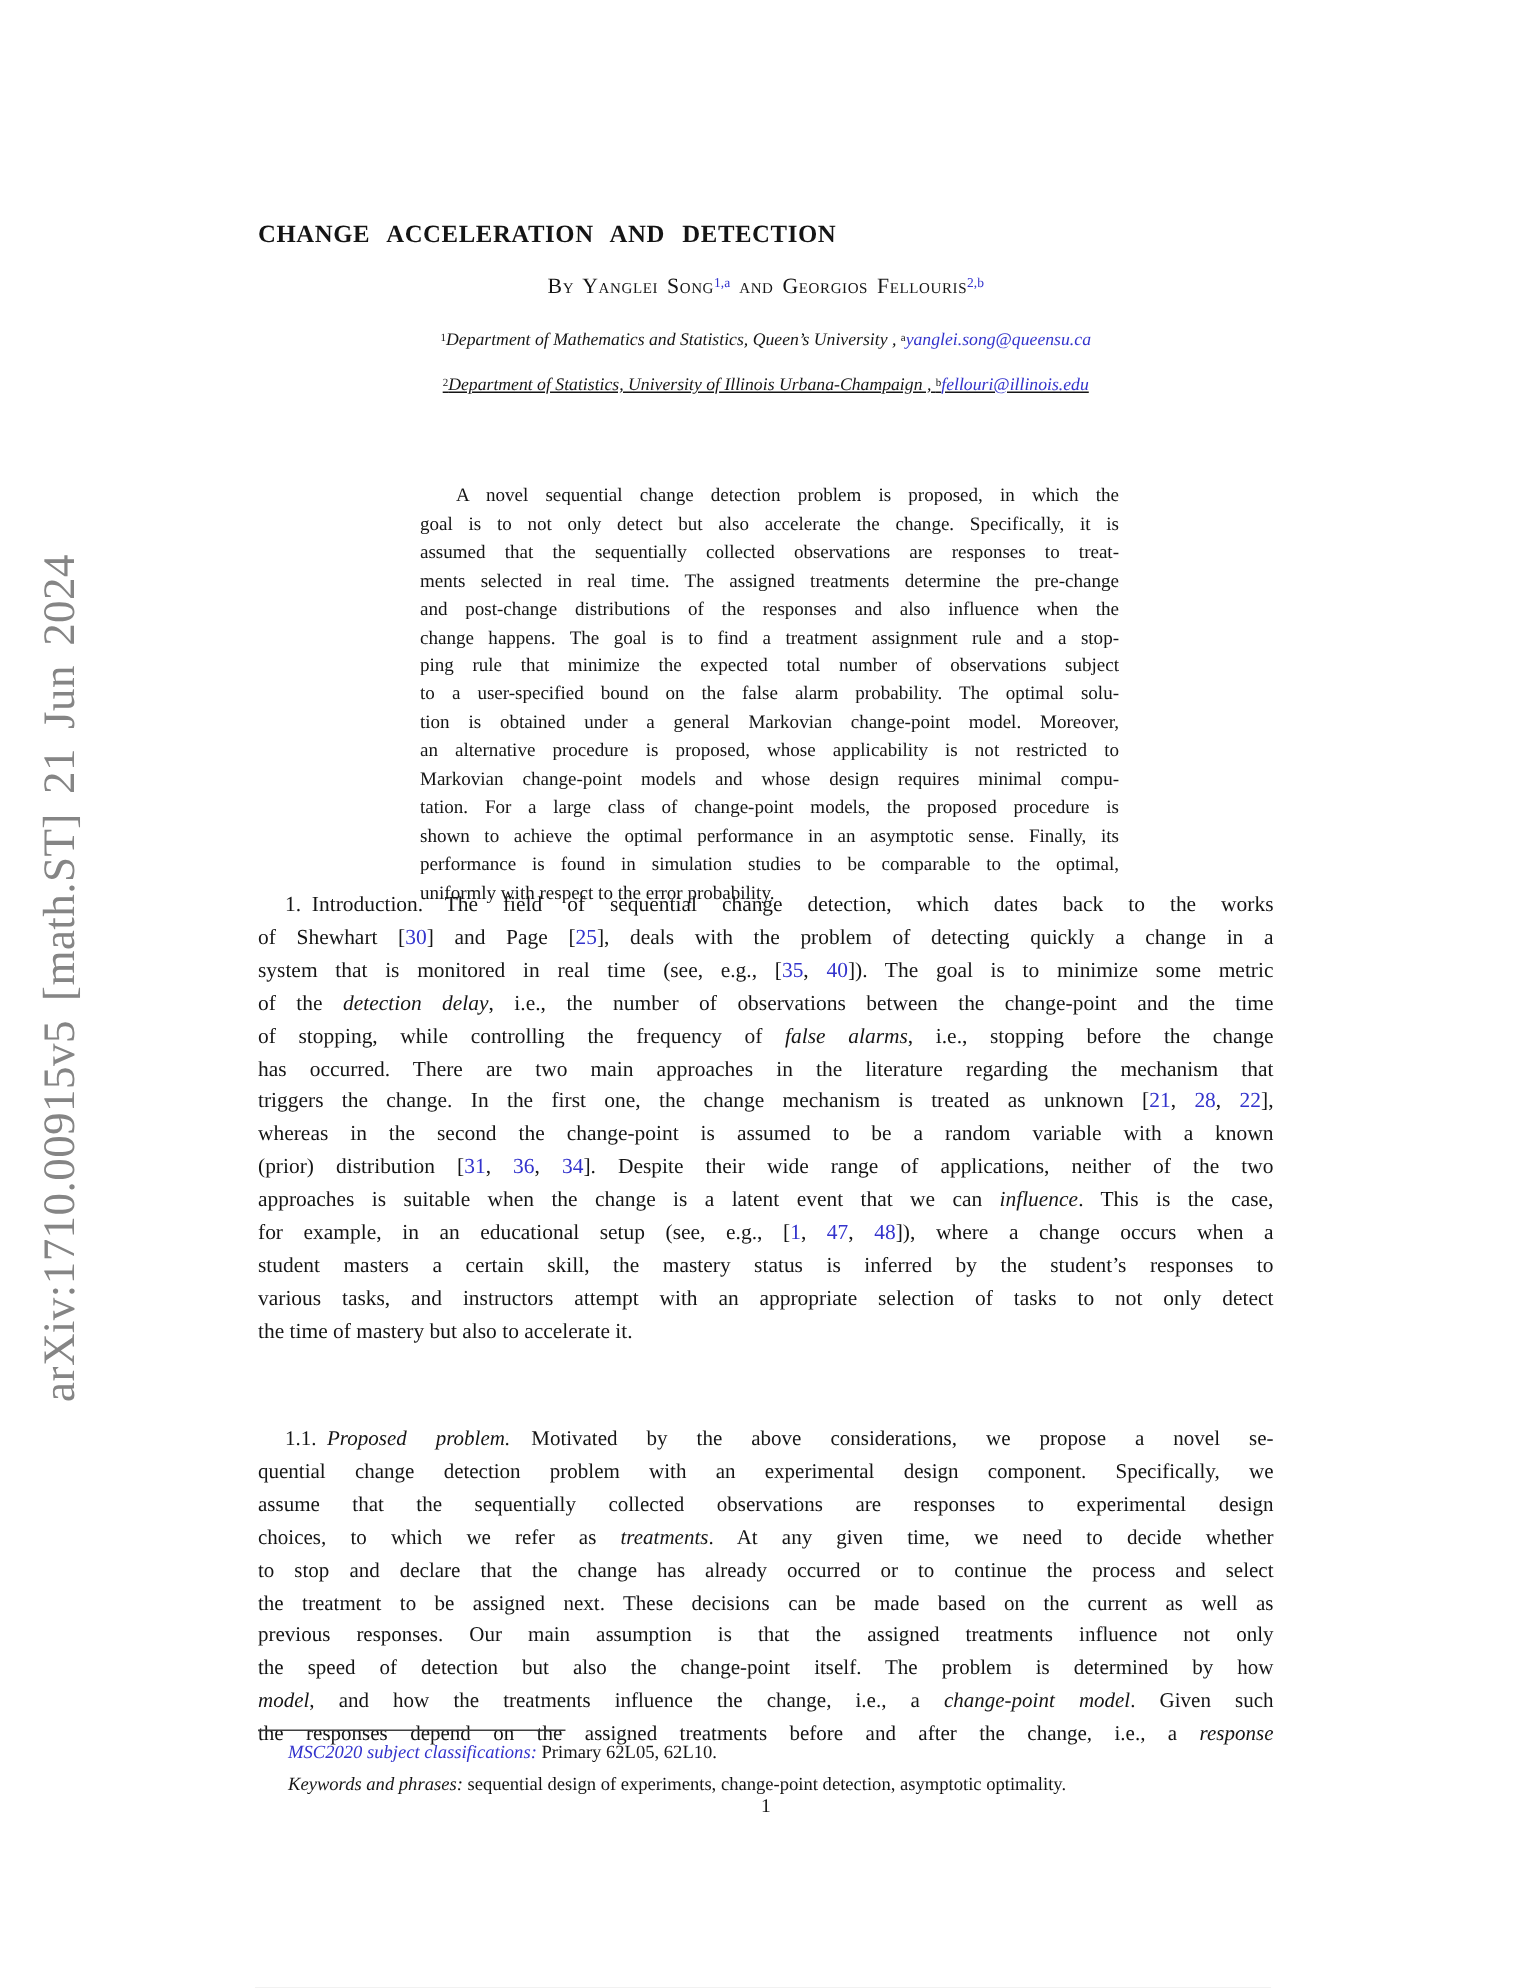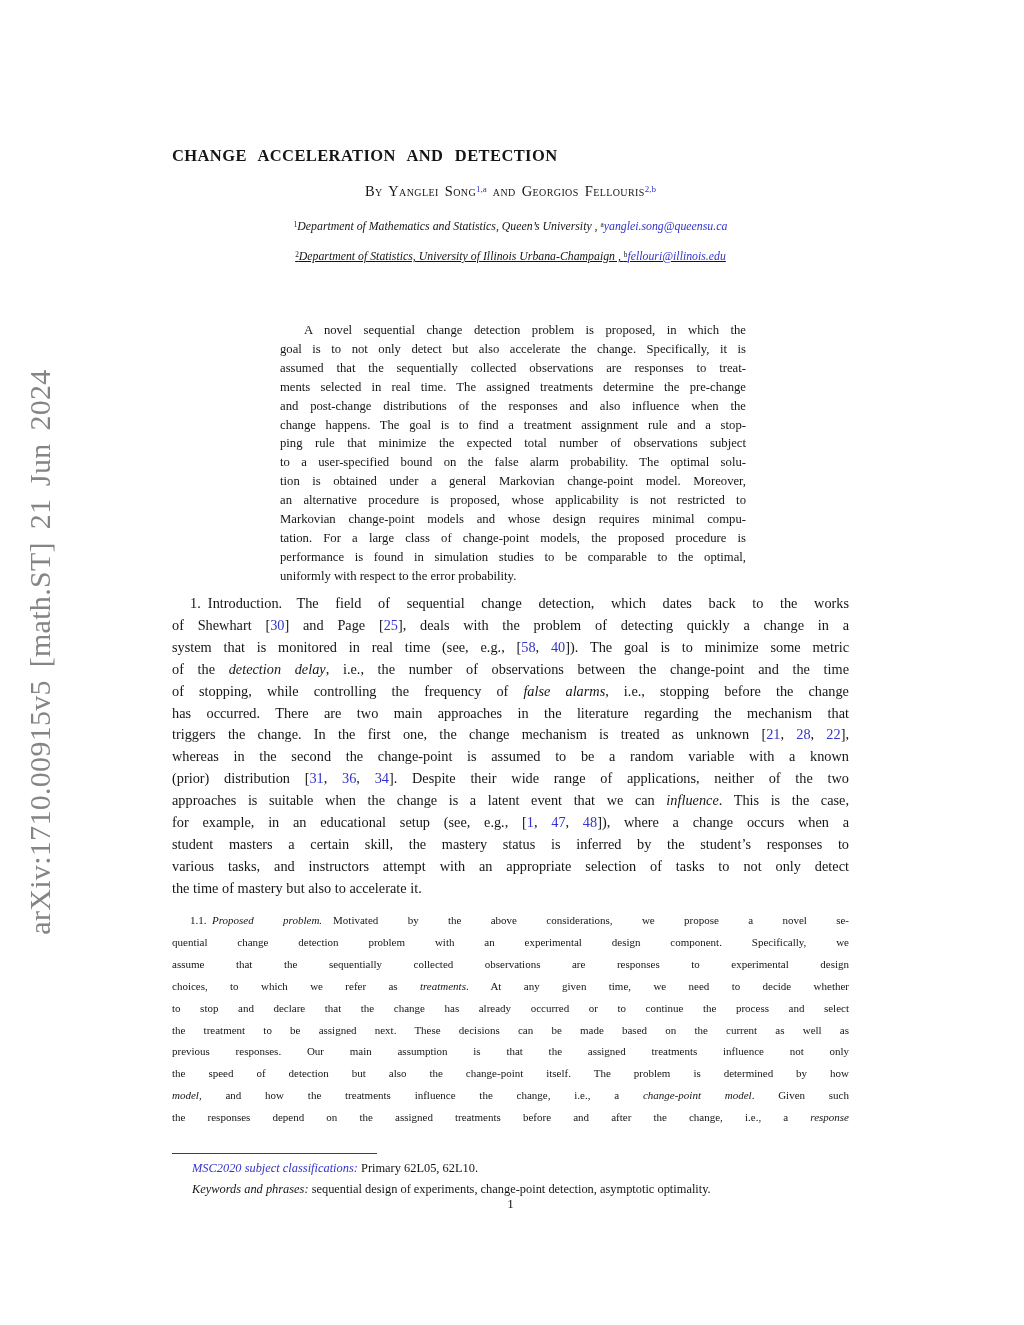--- a/index.html
+++ b/index.html
@@ -26,22 +26,22 @@
   .affil2{position:absolute;top:249px;left:0;width:100%;font-size:11.8px;text-decoration:underline;}
   .abstract{
     position:absolute;top:286px;left:108px;width:466px;
     font-size:12.7px;line-height:18.9px;margin-top:35px;--fi:24px;
   }
   .intro-par{
     position:absolute;top:593px;left:0;width:677px;
     font-size:14.3px;line-height:21.9px;--fi:18px;
   }
   .proposed-par{
-    position:absolute;top:910px;left:0;width:677px;
-    font-size:11px;line-height:21.9px;--fi:18px;
+    position:absolute;top:949px;left:0;width:677px;
+    font-size:14px;line-height:21.9px;--fi:18px;
   }
   .footnote-rule{
     position:absolute;top:1153px;left:0;width:205px;
     border-top:1.6px solid #3f3f3f;height:0;
   }
   .footnotes{
     position:absolute;top:1158px;left:0;width:677px;
     font-size:12.4px;line-height:20.6px;
   }
   .footnotes .rline{text-indent:20px;}
@@ -90,27 +90,28 @@
         <div class="rline"><span class="seg">assumed that the sequentially collected observations are responses to treat-</span></div>
         <div class="rline"><span class="seg">ments selected in real time. The assigned treatments determine the pre-change</span></div>
         <div class="rline"><span class="seg">and post-change distributions of the responses and also influence when the</span></div>
         <div class="rline"><span class="seg">change happens. The goal is to find a treatment assignment rule and a stop-</span></div>
         <div class="rline"><span class="seg">ping rule that minimize the expected total number of observations subject</span></div>
         <div class="rline"><span class="seg">to a user-specified bound on the false alarm probability. The optimal solu-</span></div>
         <div class="rline"><span class="seg">tion is obtained under a general Markovian change-point model. Moreover,</span></div>
         <div class="rline"><span class="seg">an alternative procedure is proposed, whose applicability is not restricted to</span></div>
         <div class="rline"><span class="seg">Markovian change-point models and whose design requires minimal compu-</span></div>
         <div class="rline"><span class="seg">tation. For a large class of change-point models, the proposed procedure is</span></div>
+        <div class="rline"><span class="seg">shown to achieve the optimal performance in an asymptotic sense. Finally, its</span></div>
         <div class="rline"><span class="seg">performance is found in simulation studies to be comparable to the optimal,</span></div>
         <div class="rline lastleft"><span class="seg">uniformly with respect to the error probability.</span></div>
       </div>
     <div class="intro-par">
         <div class="rline find"><span class="seg bd">1. Introduction.</span><span class="seg">  The field of sequential change detection, which dates back to the works</span></div>
         <div class="rline"><span class="seg">of Shewhart [</span><span class="seg lk">30</span><span class="seg">] and Page [</span><span class="seg lk">25</span><span class="seg">], deals with the problem of detecting quickly a change in a</span></div>
-        <div class="rline"><span class="seg">system that is monitored in real time (see, e.g., [</span><span class="seg lk">58</span><span class="seg">, </span><span class="seg lk">40</span><span class="seg">]). The goal is to minimize some metric</span></div>
+        <div class="rline"><span class="seg">system that is monitored in real time (see, e.g., [</span><span class="seg lk">35</span><span class="seg">, </span><span class="seg lk">40</span><span class="seg">]). The goal is to minimize some metric</span></div>
         <div class="rline"><span class="seg">of the </span><span class="seg it">detection delay</span><span class="seg">, i.e., the number of observations between the change-point and the time</span></div>
         <div class="rline"><span class="seg">of stopping, while controlling the frequency of </span><span class="seg it">false alarms</span><span class="seg">, i.e., stopping before the change</span></div>
         <div class="rline"><span class="seg">has occurred. There are two main approaches in the literature regarding the mechanism that</span></div>
         <div class="rline"><span class="seg">triggers the change. In the first one, the change mechanism is treated as unknown [</span><span class="seg lk">21</span><span class="seg">, </span><span class="seg lk">28</span><span class="seg">, </span><span class="seg lk">22</span><span class="seg">],</span></div>
         <div class="rline"><span class="seg">whereas in the second the change-point is assumed to be a random variable with a known</span></div>
         <div class="rline"><span class="seg">(prior) distribution [</span><span class="seg lk">31</span><span class="seg">, </span><span class="seg lk">36</span><span class="seg">, </span><span class="seg lk">34</span><span class="seg">]. Despite their wide range of applications, neither of the two</span></div>
         <div class="rline"><span class="seg">approaches is suitable when the change is a latent event that we can </span><span class="seg it">influence</span><span class="seg">. This is the case,</span></div>
         <div class="rline"><span class="seg">for example, in an educational setup (see, e.g., [</span><span class="seg lk">1</span><span class="seg">, </span><span class="seg lk">47</span><span class="seg">, </span><span class="seg lk">48</span><span class="seg">]), where a change occurs when a</span></div>
         <div class="rline"><span class="seg">student masters a certain skill, the mastery status is inferred by the student’s responses to</span></div>
         <div class="rline"><span class="seg">various tasks, and instructors attempt with an appropriate selection of tasks to not only detect</span></div>

